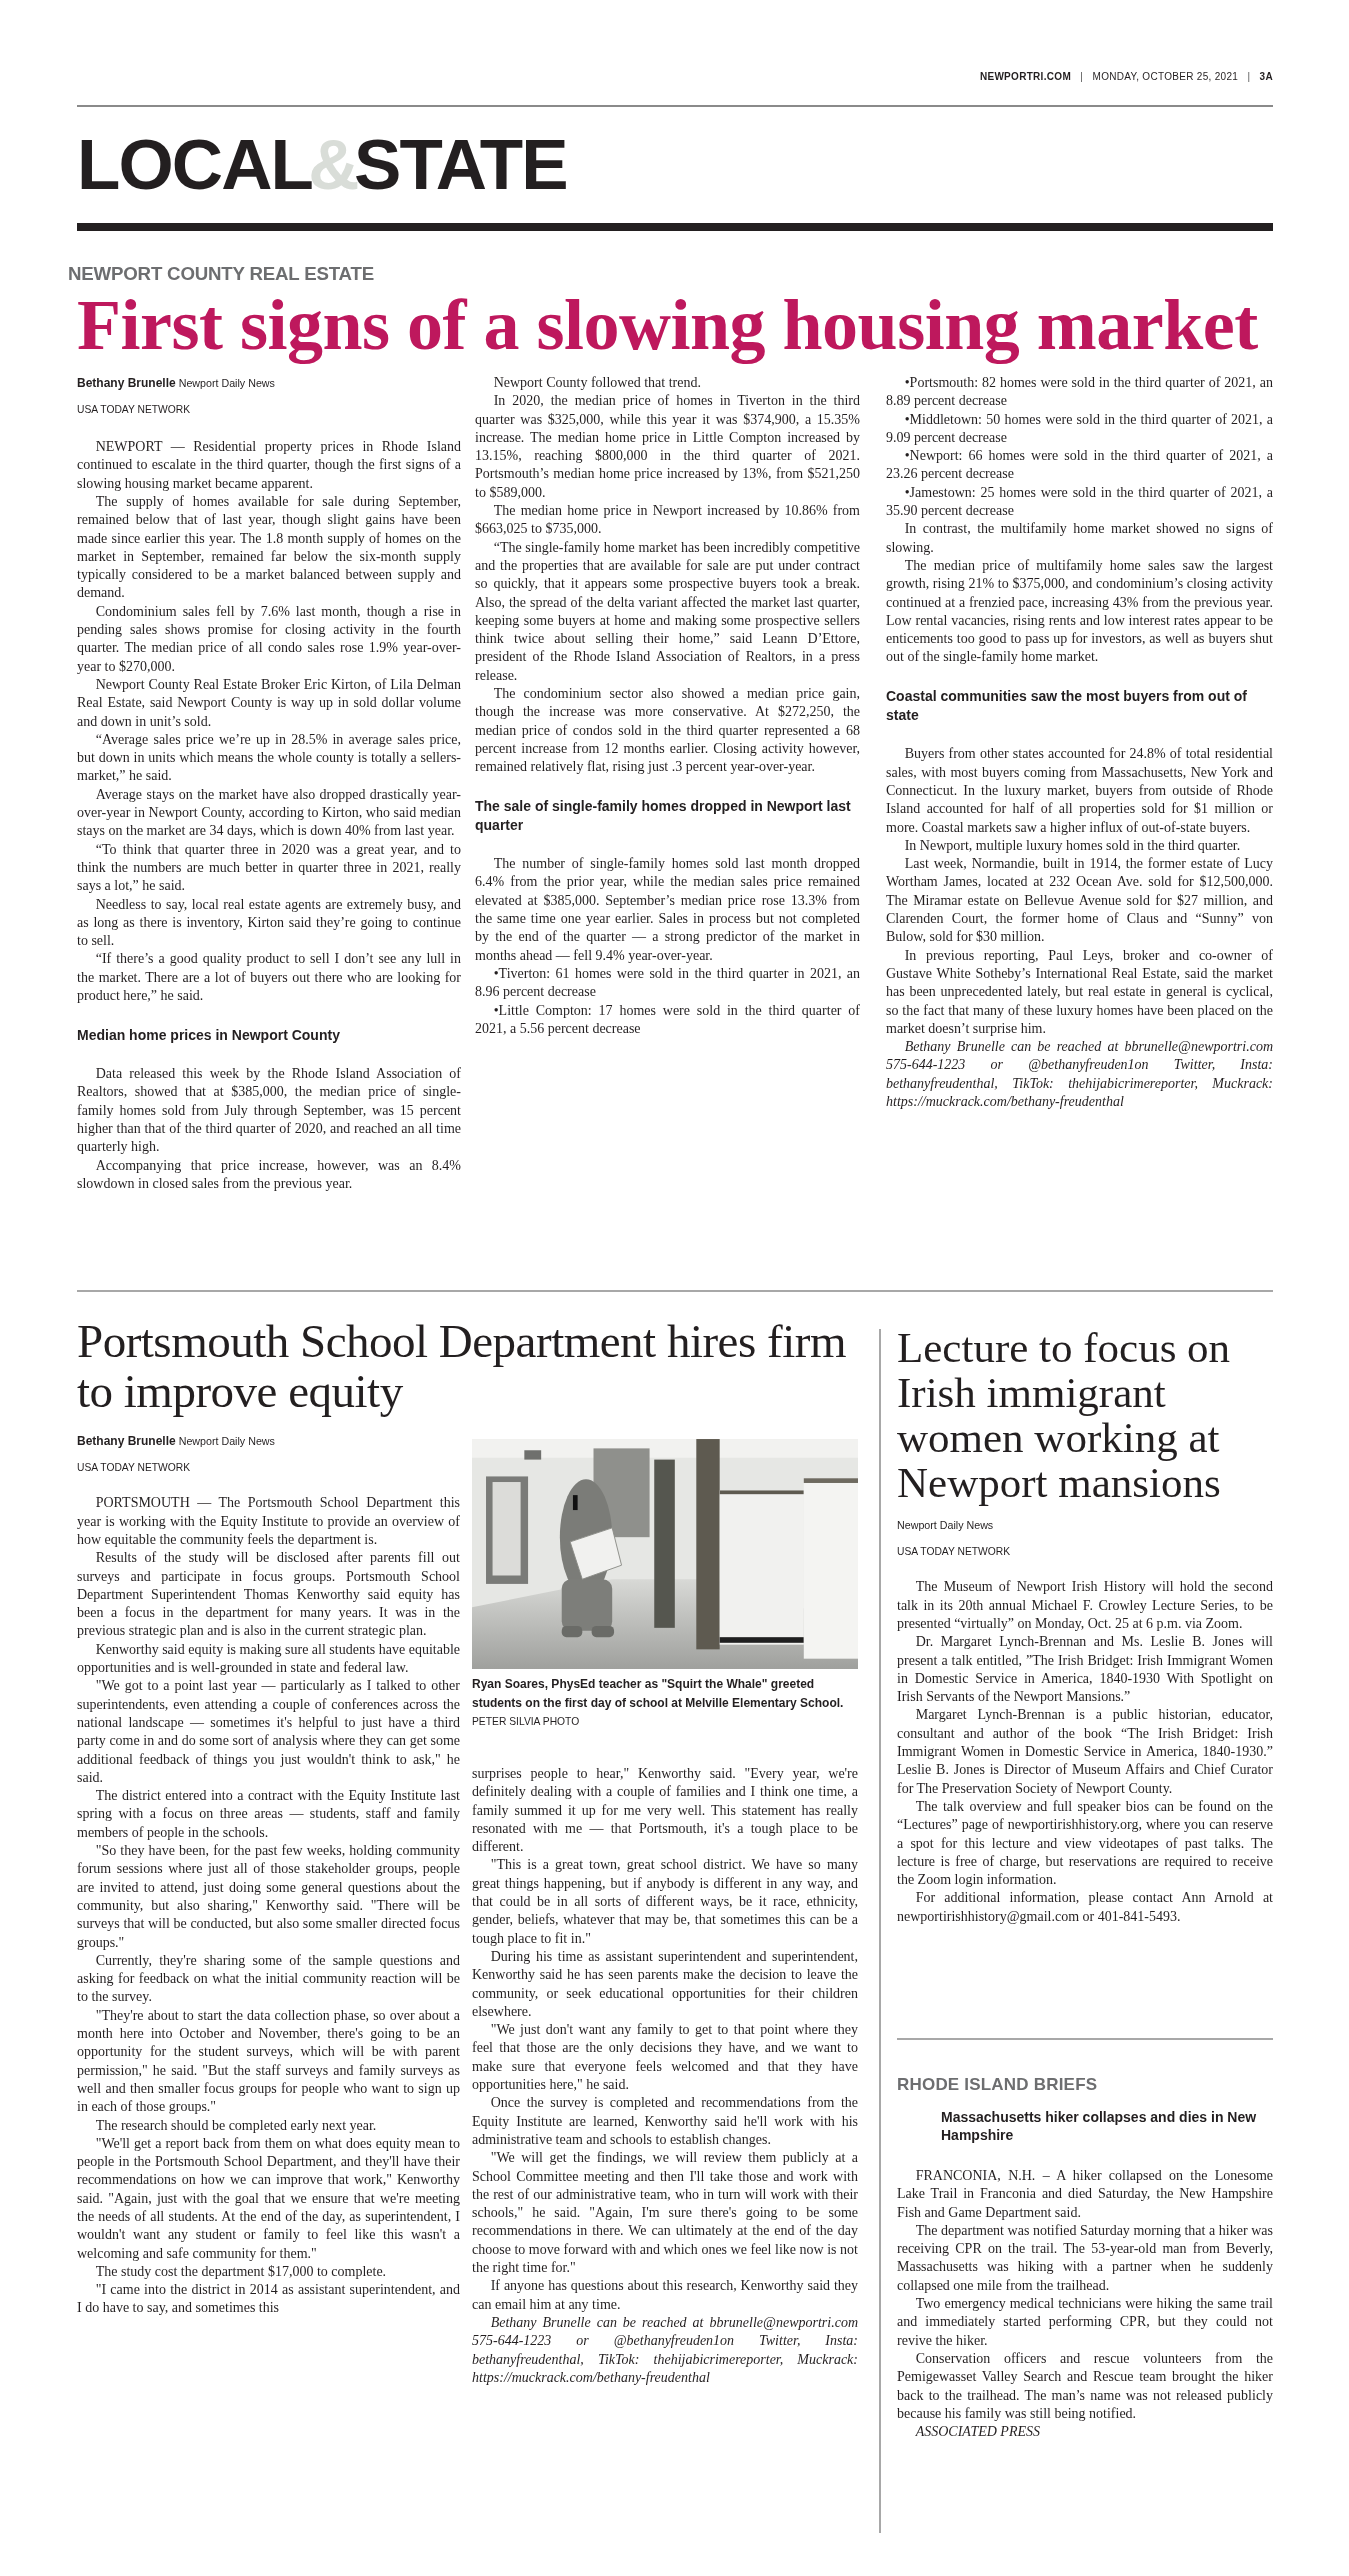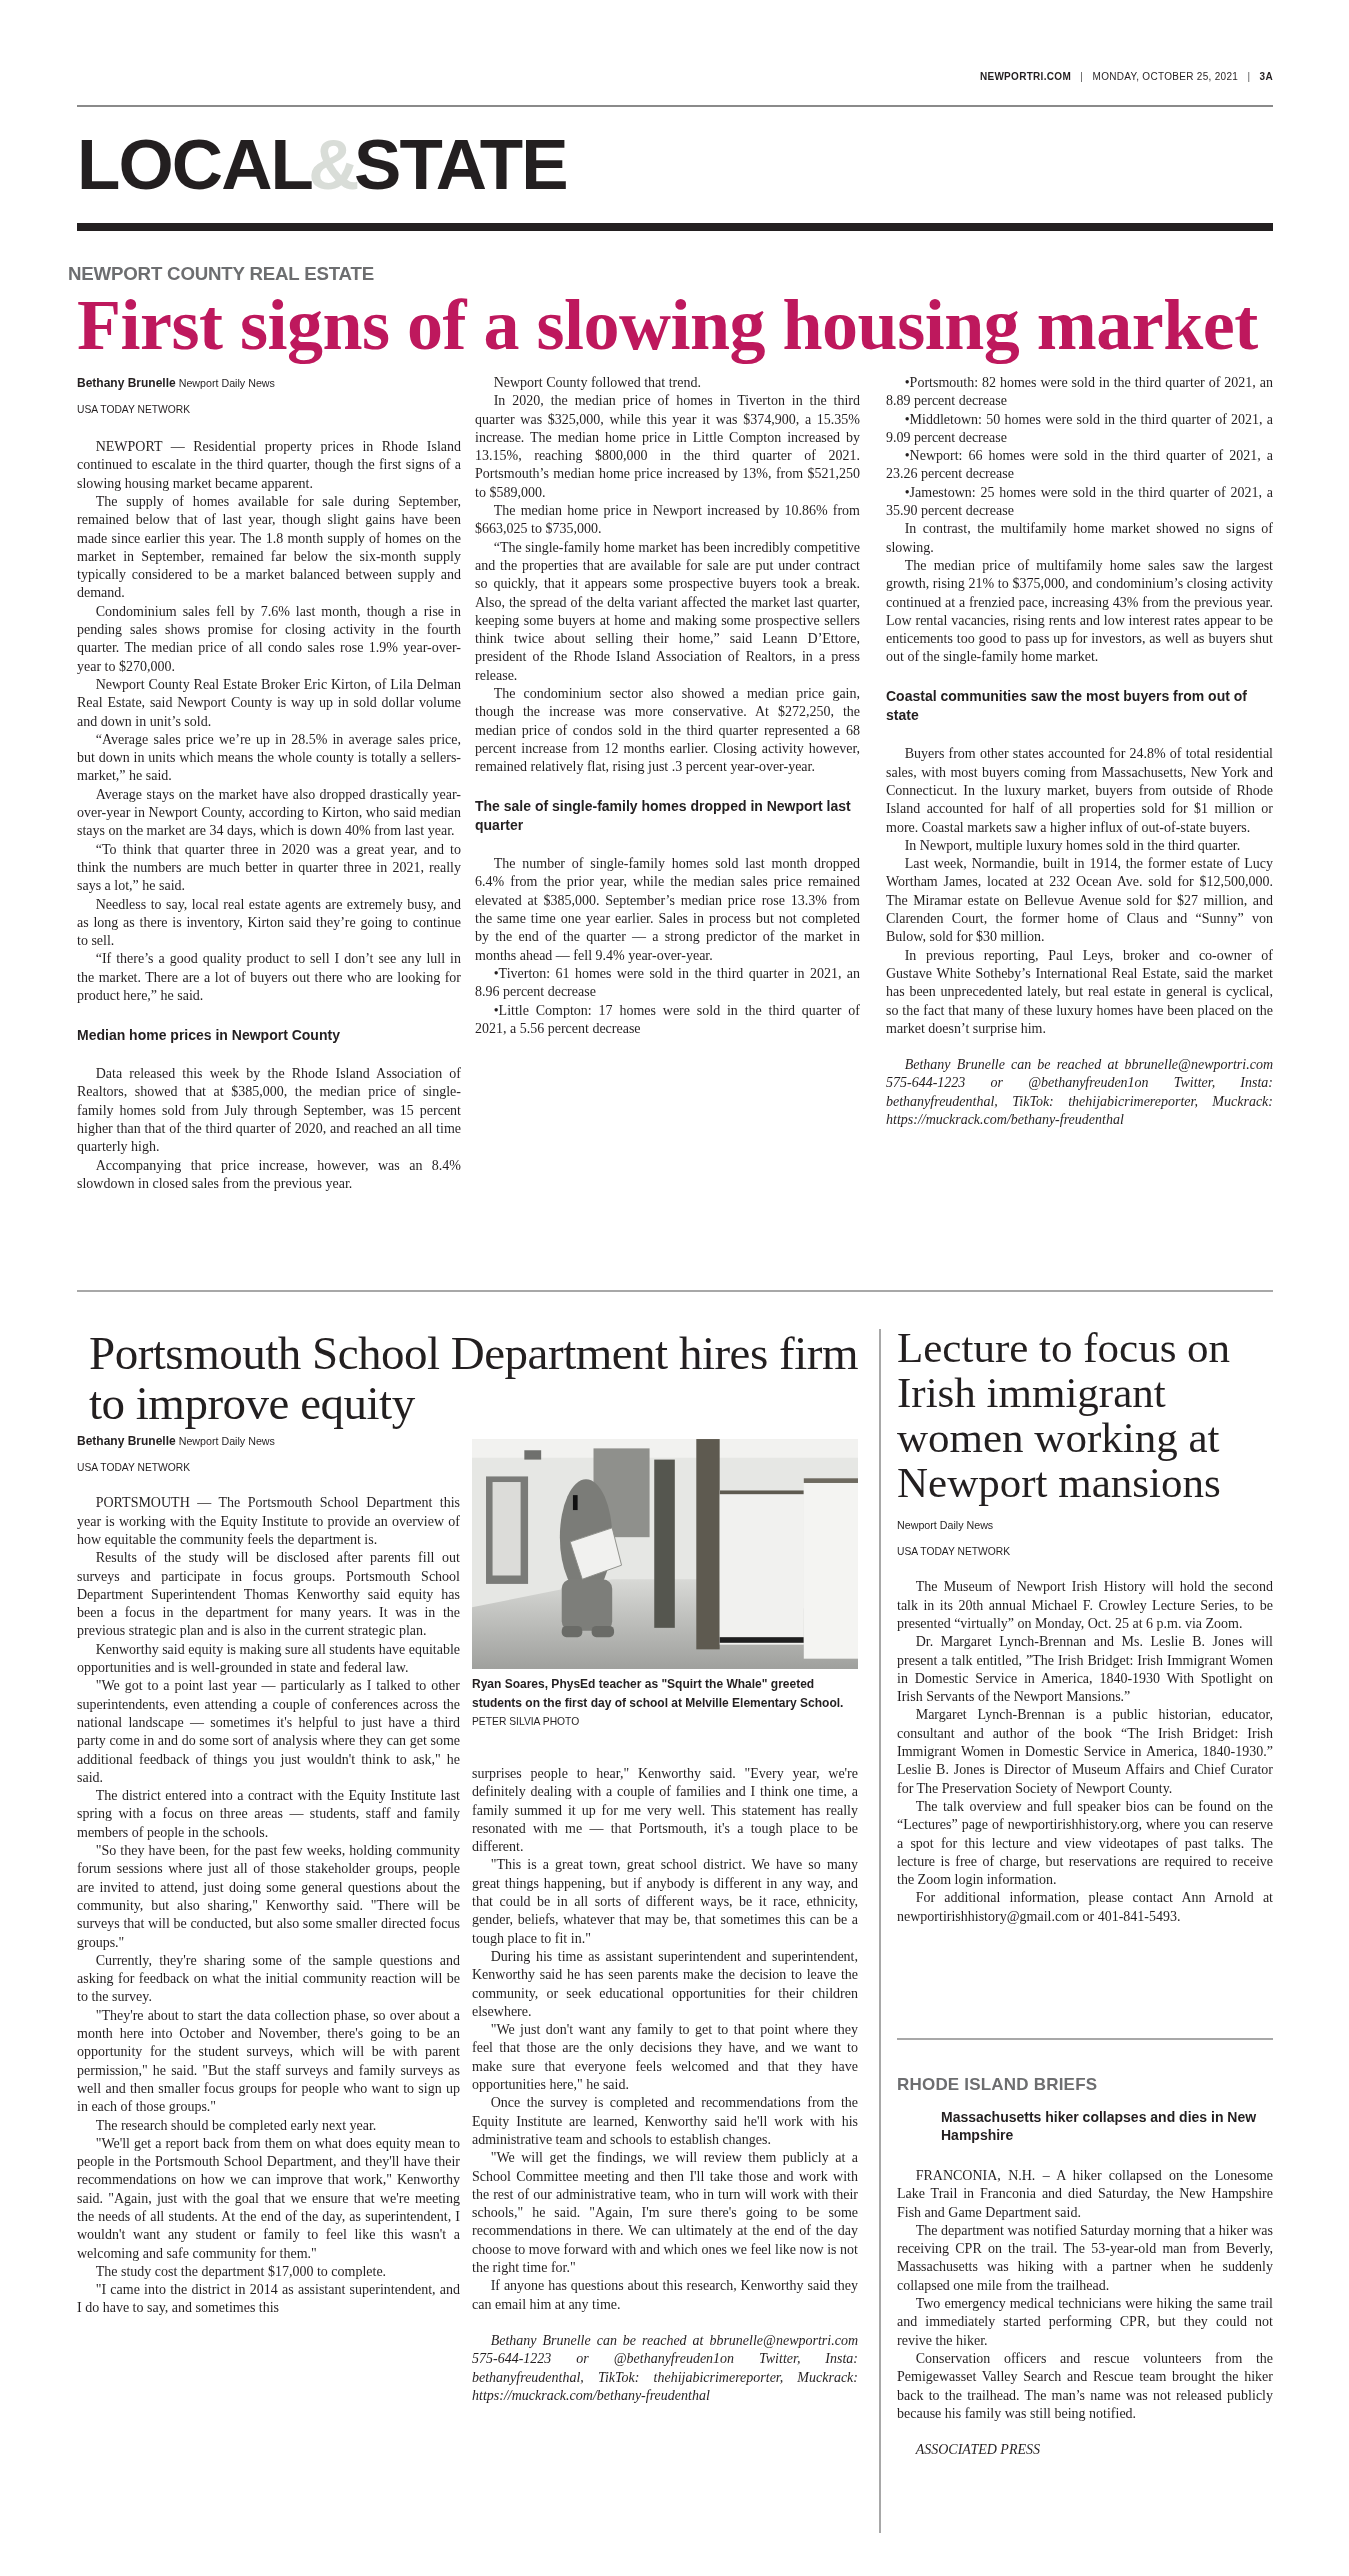--- a/index.html
+++ b/index.html
@@ -22,21 +22,21 @@
 
   .byline { font-family: "Liberation Sans", sans-serif; font-size: 10.7px; line-height: 18.7px; color: #231f20; }
   .byline .author { font-weight: 700; font-size: 12px; }
   .byline .net { display: block; font-size: 10.3px; margin-top: 8px; }
 
   .col { position: absolute; font-family: "Liberation Serif", serif; font-size: 14px; line-height: 18.3px; color: #231f20; text-align: justify; hyphens: auto; }
   .col p { margin: 0; text-indent: 18.7px; }
   .col p.noindent { text-indent: 0; }
   .col p.bullet { text-indent: 18.7px; }
   .col p.bullet::before { content: "\2022 "; }
-  .col p.sig { font-style: italic; margin-top: 18px; }
+  .col p.sig { font-style: italic; }
   .subhead { font-family: "Liberation Sans", sans-serif; font-weight: 700; font-size: 14px; line-height: 18.7px; margin: 20.6px 0 20.6px 0; text-align: left; text-indent: 0; }
 
   
   .rule-mid { position: absolute; left: 77px; right: 77px; top: 1290px; height: 1.9px; background: #a8a8a8; }
   .vrule { position: absolute; left: 879px; top: 1329px; width: 1.9px; height: 1204px; background: #a8a8a8; }
 
   
   .headline-2 { position: absolute; left: 77px; top: 1316px; width: 785px; font-family: "Liberation Serif", serif; font-weight: 400; font-size: 47px; line-height: 50px; color: #231f20; letter-spacing: -0.5px; }
   .photo { position: absolute; left: 472px; top: 1439px; width: 386px; height: 230px; overflow: hidden; background: #cfd0cd; }
   .caption { position: absolute; left: 472px; top: 1675px; width: 386px; font-family: "Liberation Sans", sans-serif; font-size: 12px; line-height: 18.7px; font-weight: 700; color: #231f20; }
@@ -108,21 +108,21 @@
   <p>Buyers from other states accounted for 24.8% of total residential sales, with most buyers coming from Massachusetts, New York and Connecticut. In the luxury market, buyers from outside of Rhode Island accounted for half of all properties sold for $1 million or more. Coastal markets saw a higher influx of out-of-state buyers.</p>
   <p>In Newport, multiple luxury homes sold in the third quarter.</p>
   <p>Last week, Normandie, built in 1914, the former estate of Lucy Wortham James, located at 232 Ocean Ave. sold for $12,500,000. The Miramar estate on Bellevue Avenue sold for $27 million, and Clarenden Court, the former home of Claus and “Sunny” von Bulow, sold for $30 million.</p>
   <p>In previous reporting, Paul Leys, broker and co-owner of Gustave White Sotheby’s International Real Estate, said the market has been unprecedented lately, but real estate in general is cyclical, so the fact that many of these luxury homes have been placed on the market doesn’t surprise him.</p>
   <p class="sig">Bethany Brunelle can be reached at bbrunelle@newportri.com 575-644-1223 or @bethanyfreuden1on Twitter, Insta: bethanyfreudenthal, TikTok: thehijabicrimereporter, Muckrack: https://muckrack.com/bethany-freudenthal</p>
 </div>
 
 <div class="rule-mid"></div>
 <div class="vrule"></div>
 
-<h2 class="headline-2" style="margin:12px">Portsmouth School Department hires firm to improve equity</h2>
+<h2 class="headline-2" style="margin:0">Portsmouth School Department hires firm to improve equity</h2>
 
 <div class="col" style="left:77px; top:1432px; width:383px;">
   <div class="byline">
     <span class="author">Bethany Brunelle</span>
     <span>Newport Daily News</span>
     <span class="net">USA TODAY NETWORK</span>
   </div>
   <div style="height:17px"></div>
   <p>PORTSMOUTH — The Portsmouth School Department this year is working with the Equity Institute to provide an overview of how equitable the community feels the department is.</p>
   <p>Results of the study will be disclosed after parents fill out surveys and participate in focus groups. Portsmouth School Department Superintendent Thomas Kenworthy said equity has been a focus in the department for many years. It was in the previous strategic plan and is also in the current strategic plan.</p>

